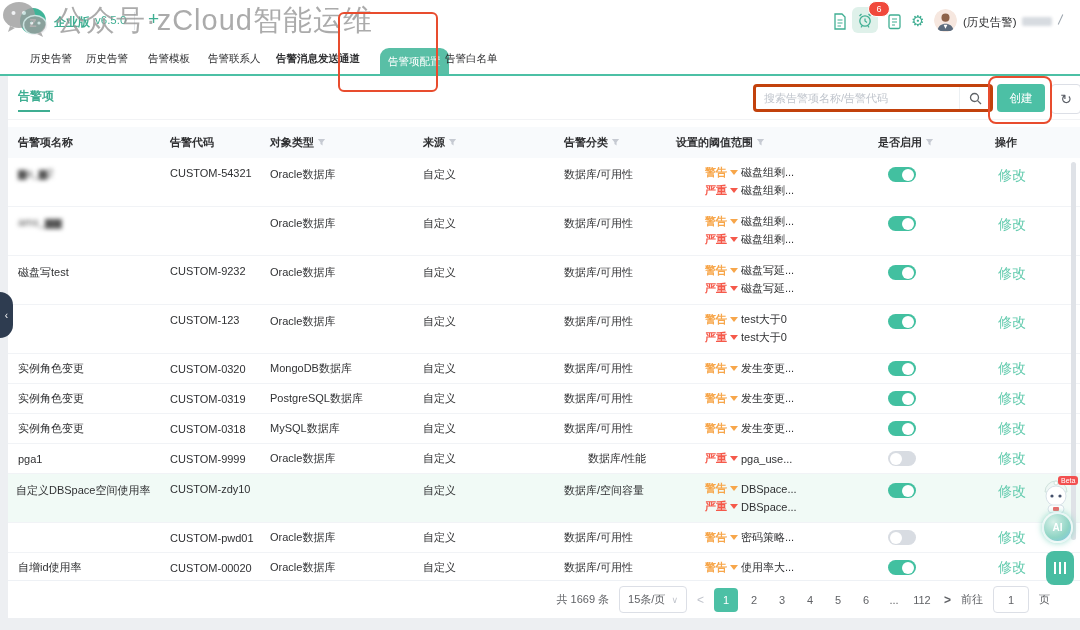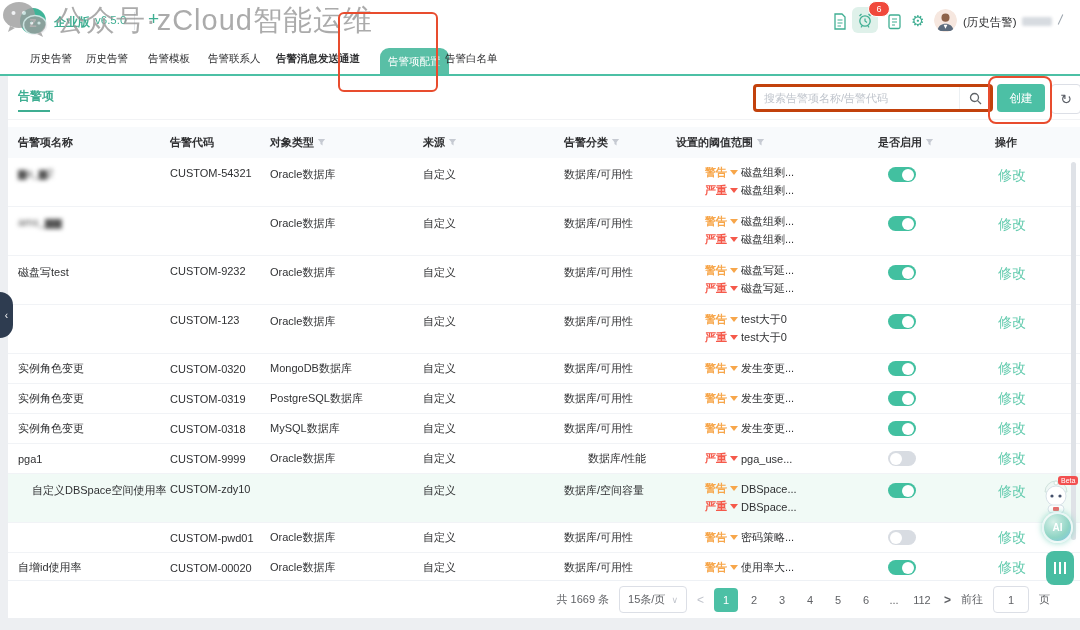--- a/index.html
+++ b/index.html
@@ -402,21 +402,21 @@
       <div class="cell" style="left: 880px;">
         <div class="sw">
           <div class="knob"></div>
         </div>
       </div>
       <div class="cell" style="left: 990px;">
         <span class="link">修改</span>
       </div>
     </div>
     <div class="row dbl hl" style="height: 48px;">
-      <div class="cell" style="left: 24px; width: 148px; overflow: hidden;">自定义DBSpace空间使用率</div>
+      <div class="cell" style="left: 8px; width: 148px; overflow: hidden;">自定义DBSpace空间使用率</div>
       <div class="cell" style="left: 162px;">CUSTOM-zdy10</div>
       <div class="cell" style="left: 415px;">自定义</div>
       <div class="cell" style="left: 556px;">数据库/空间容量</div>
       <div class="cell thr" style="left: 697px;">
         <div class="thr-line">
           <span class="lvl warn">警告</span>
           <span class="caret warn"></span>
           <span>DBSpace...</span>
         </div>
         <div class="thr-line">

